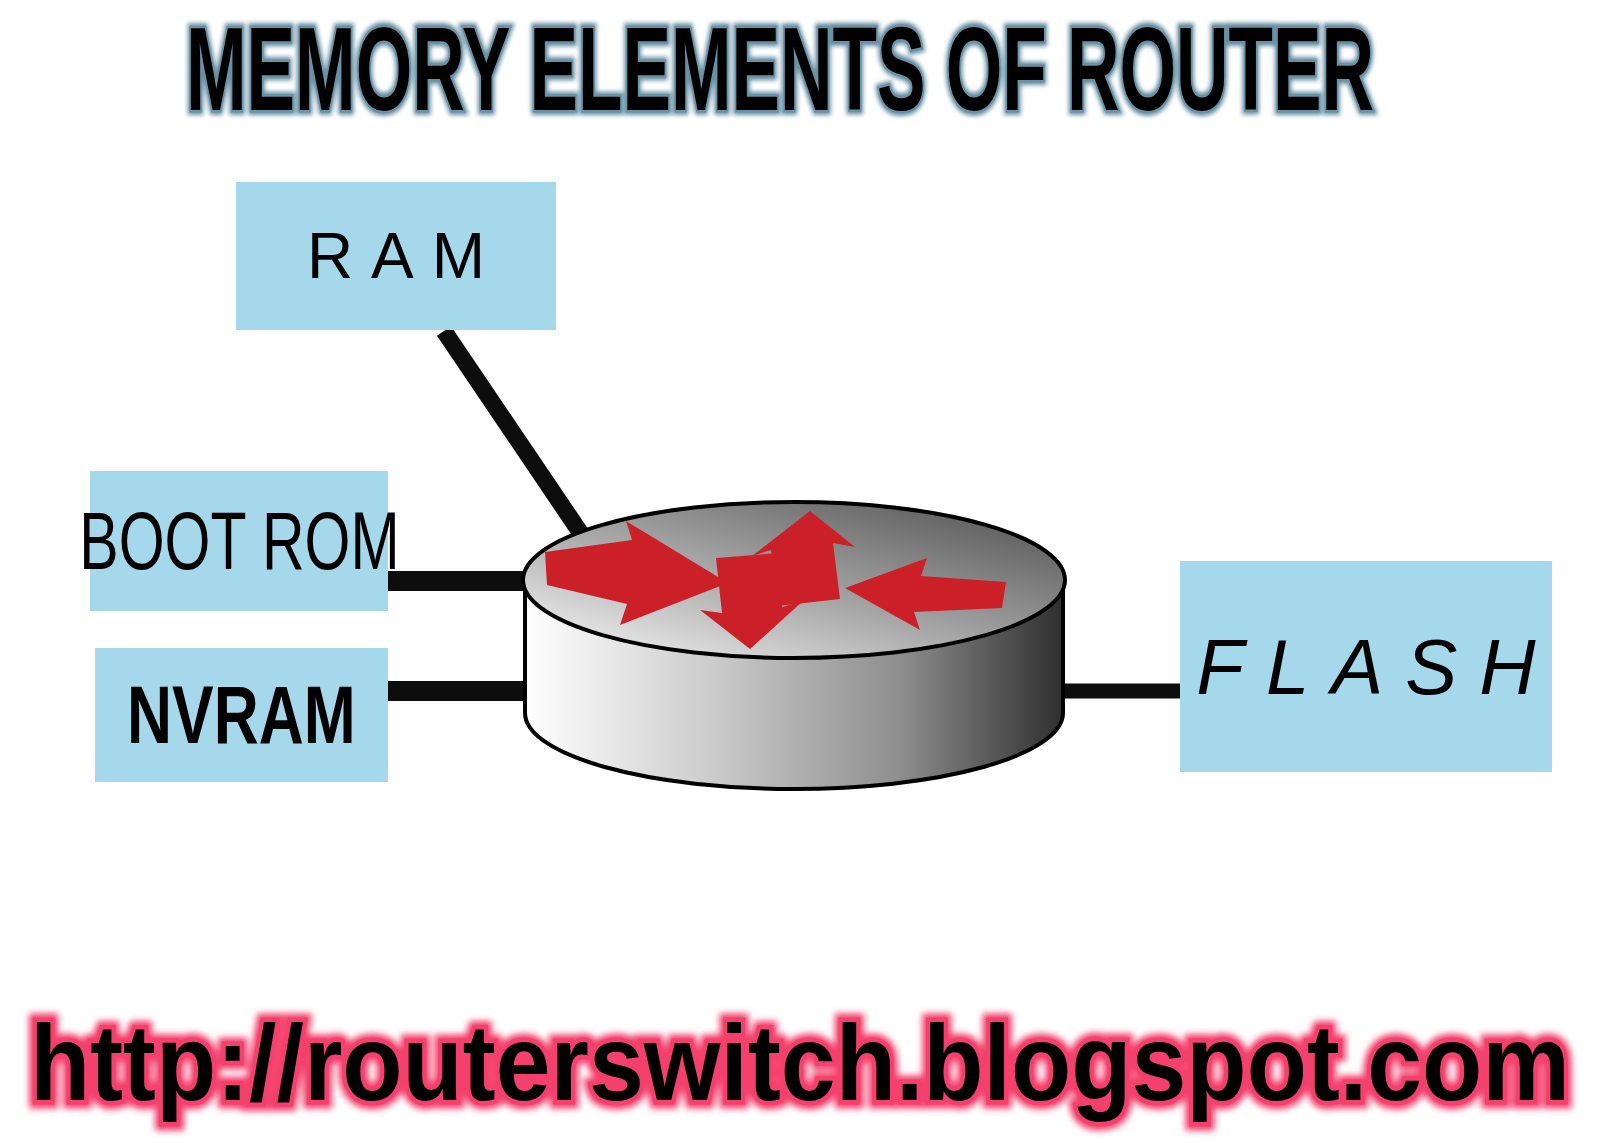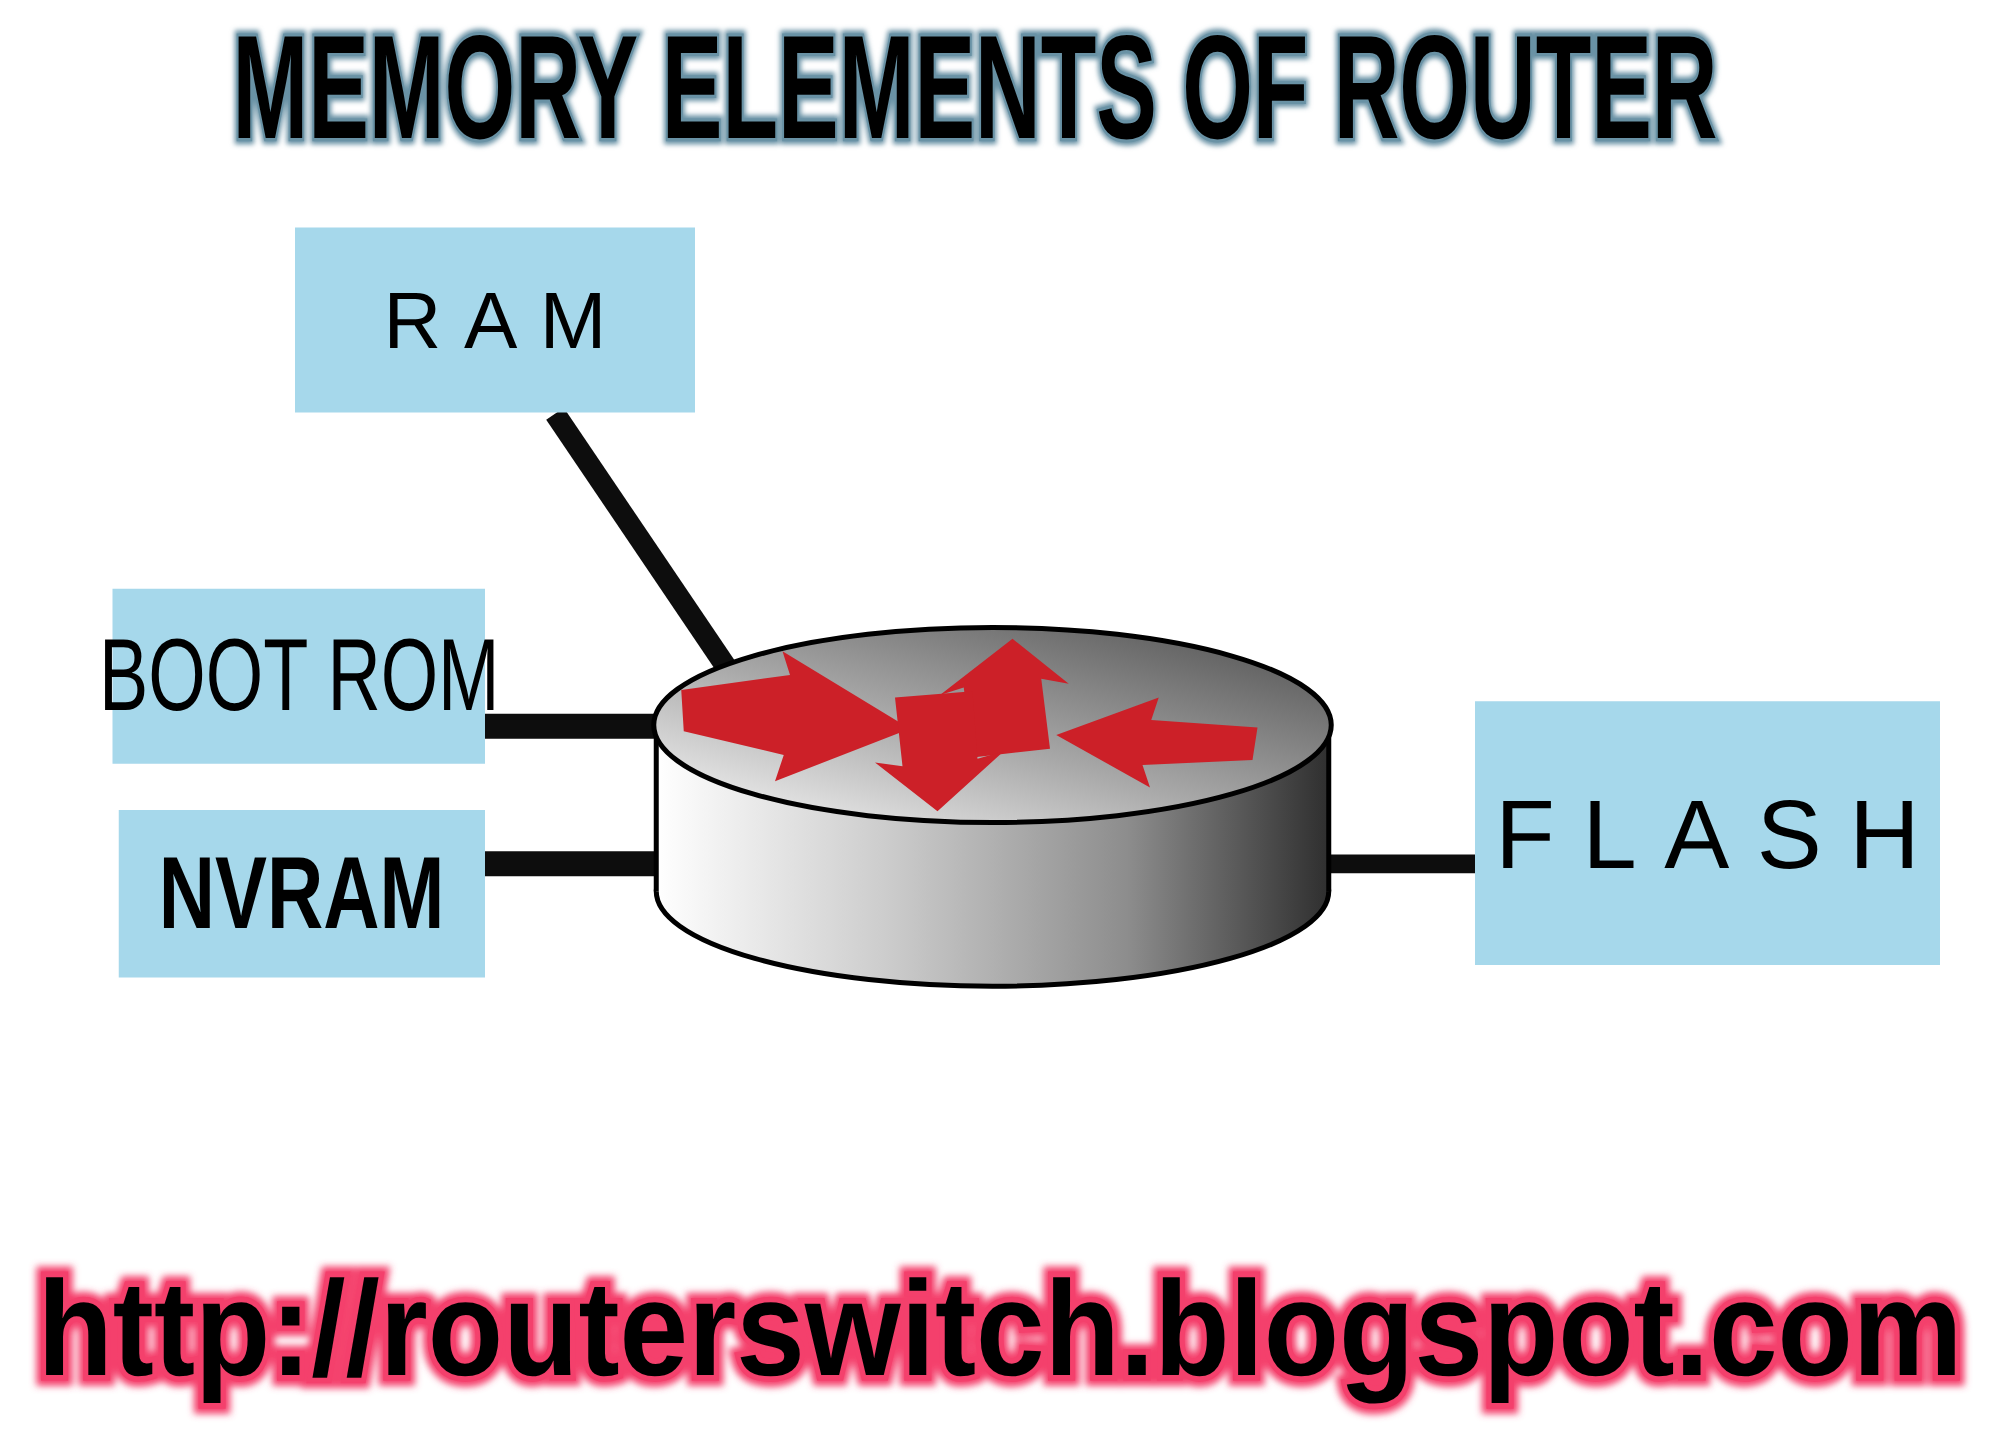--- a/index.html
+++ b/index.html
@@ -14,21 +14,21 @@
     white-space:nowrap;
   }
   .node span{display:inline-block;line-height:1;}
   #node-ram{left:236px;top:182px;width:320px;height:148px;}
   #node-ram span{font-size:64px;letter-spacing:18px;text-indent:18px;}
   #node-bootrom{left:90px;top:471px;width:298px;height:140px;}
   #node-bootrom span{font-size:82px;transform:scaleX(0.72);}
   #node-nvram{left:95px;top:648px;width:293px;height:134px;font-weight:bold;}
   #node-nvram span{font-size:82px;transform:scaleX(0.76);}
   #node-flash{left:1180px;top:561px;width:372px;height:211px;}
-  #node-flash span{font-size:78px;letter-spacing:22px;text-indent:22px;}
+  #node-flash span{font-size:78px;letter-spacing:22px;text-indent:22px;font-style:italic;}
   .svgtext{font-family:"Liberation Sans",sans-serif;}
 </style>
 </head>
 <body>
 
 <div class="canvas">
 
   <svg class="layer" viewBox="0 0 1600 1143">
     <defs>
       <linearGradient id="bodyGrad" x1="0" y1="0" x2="1" y2="0">

